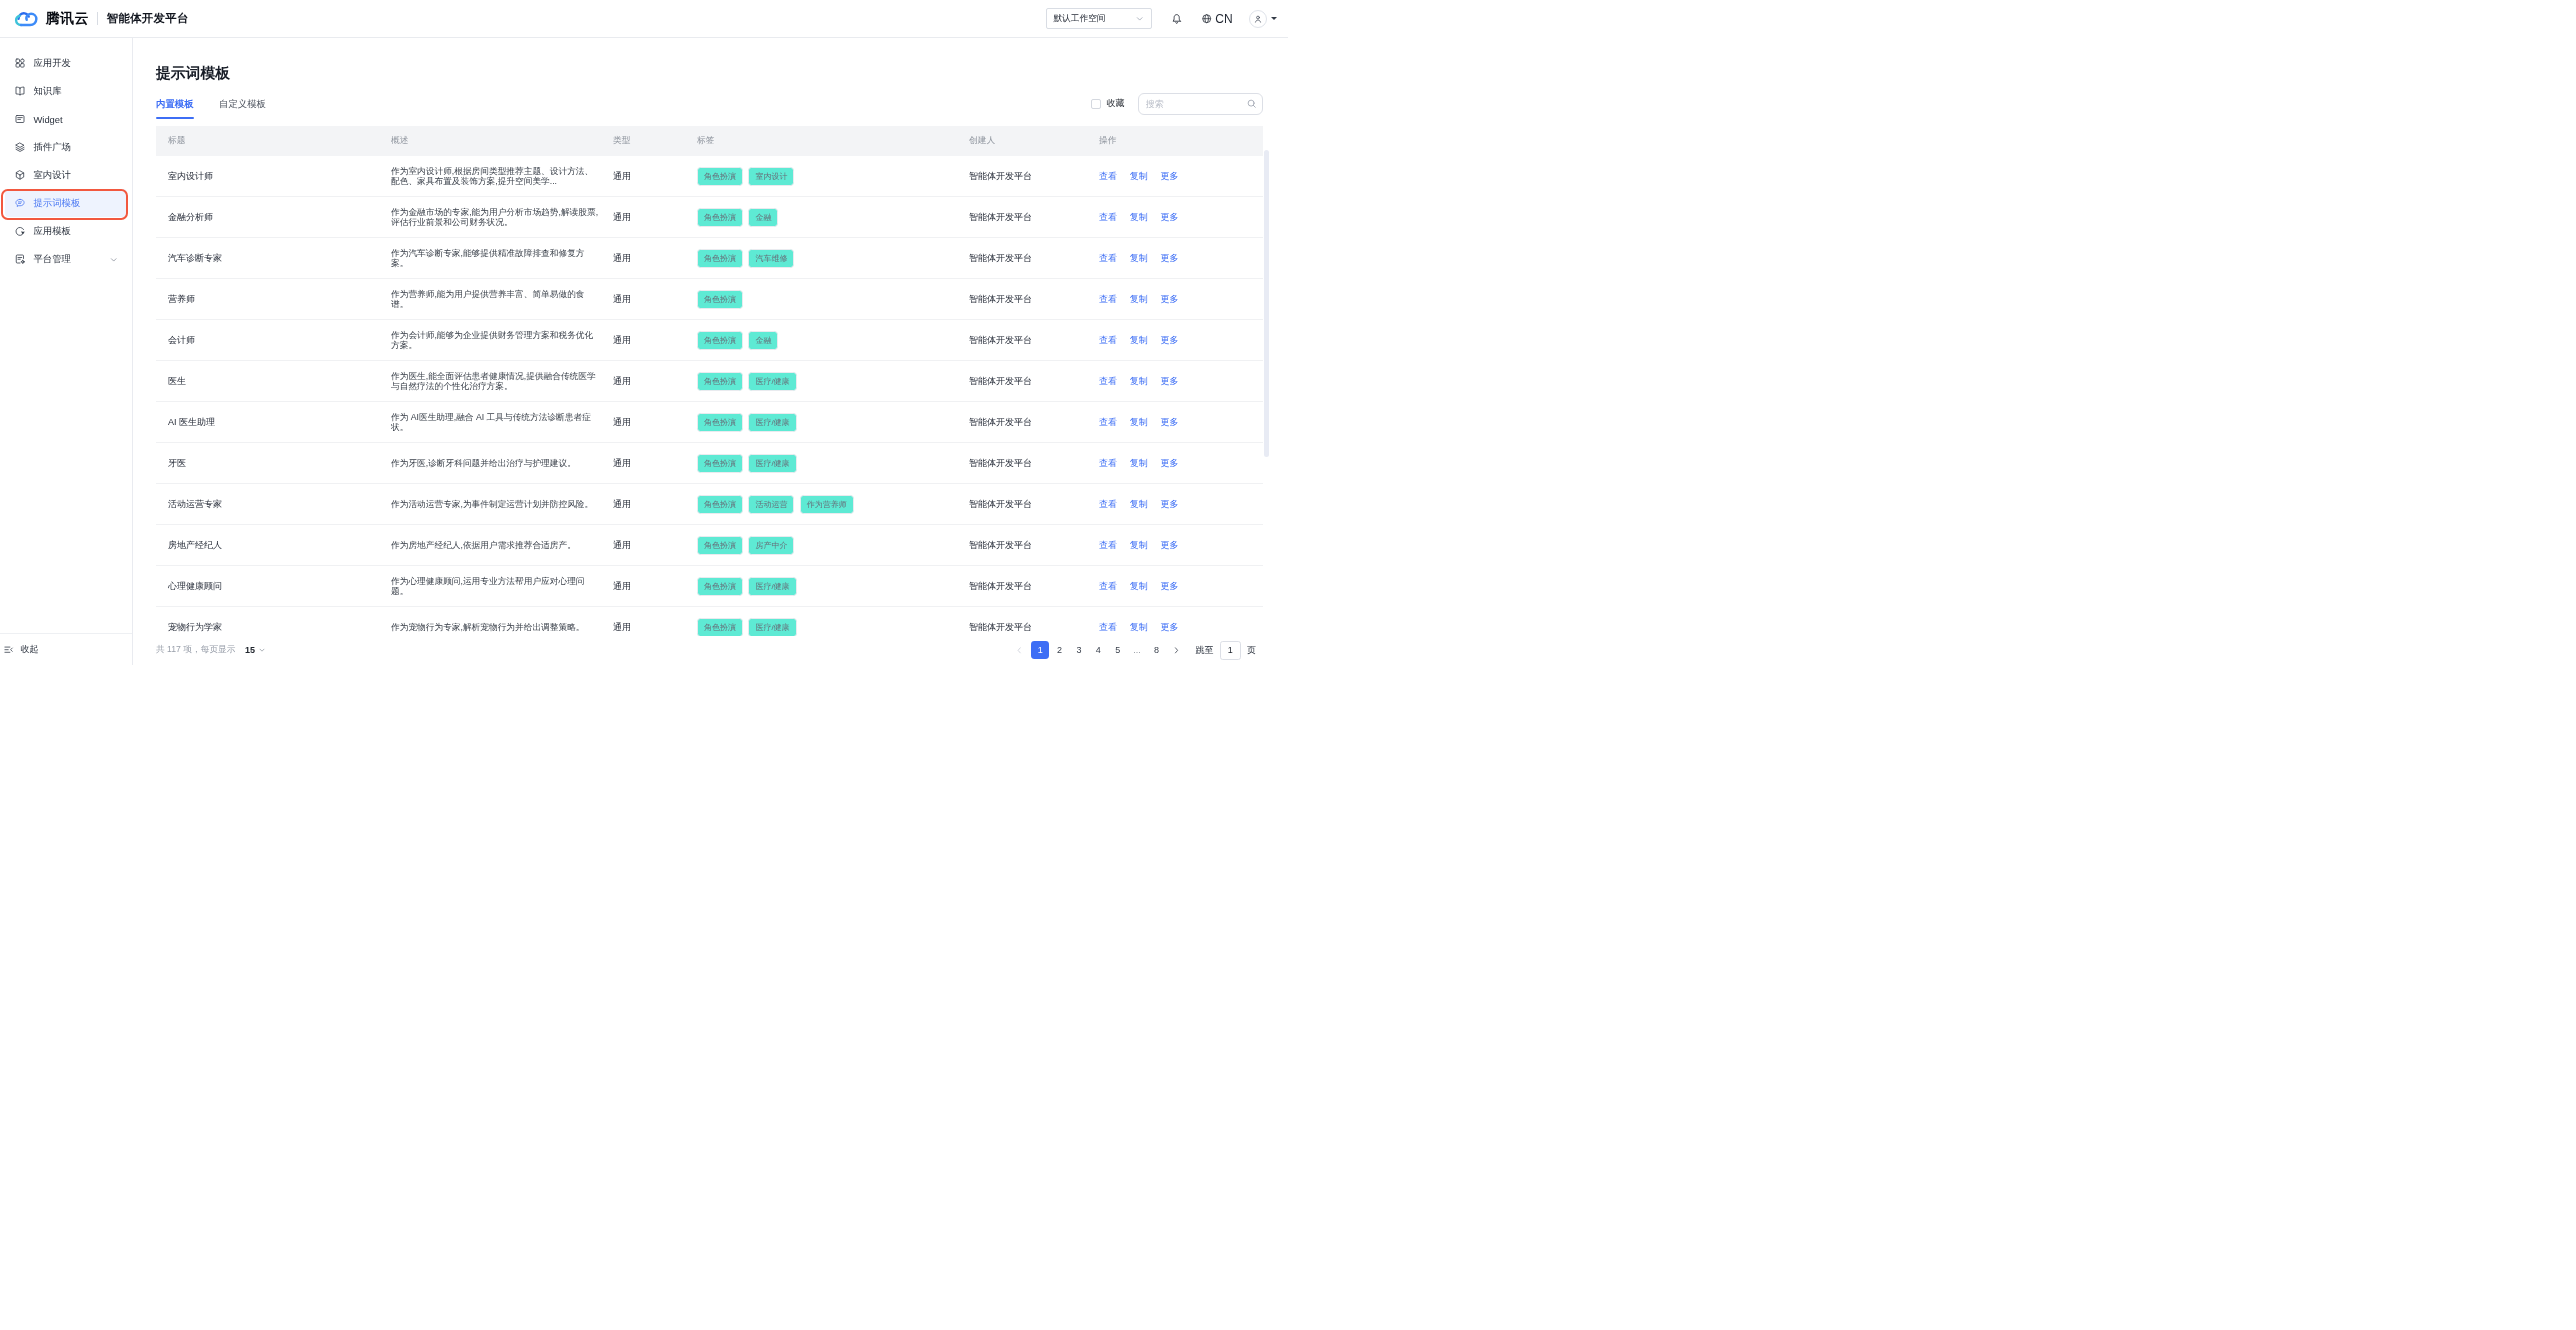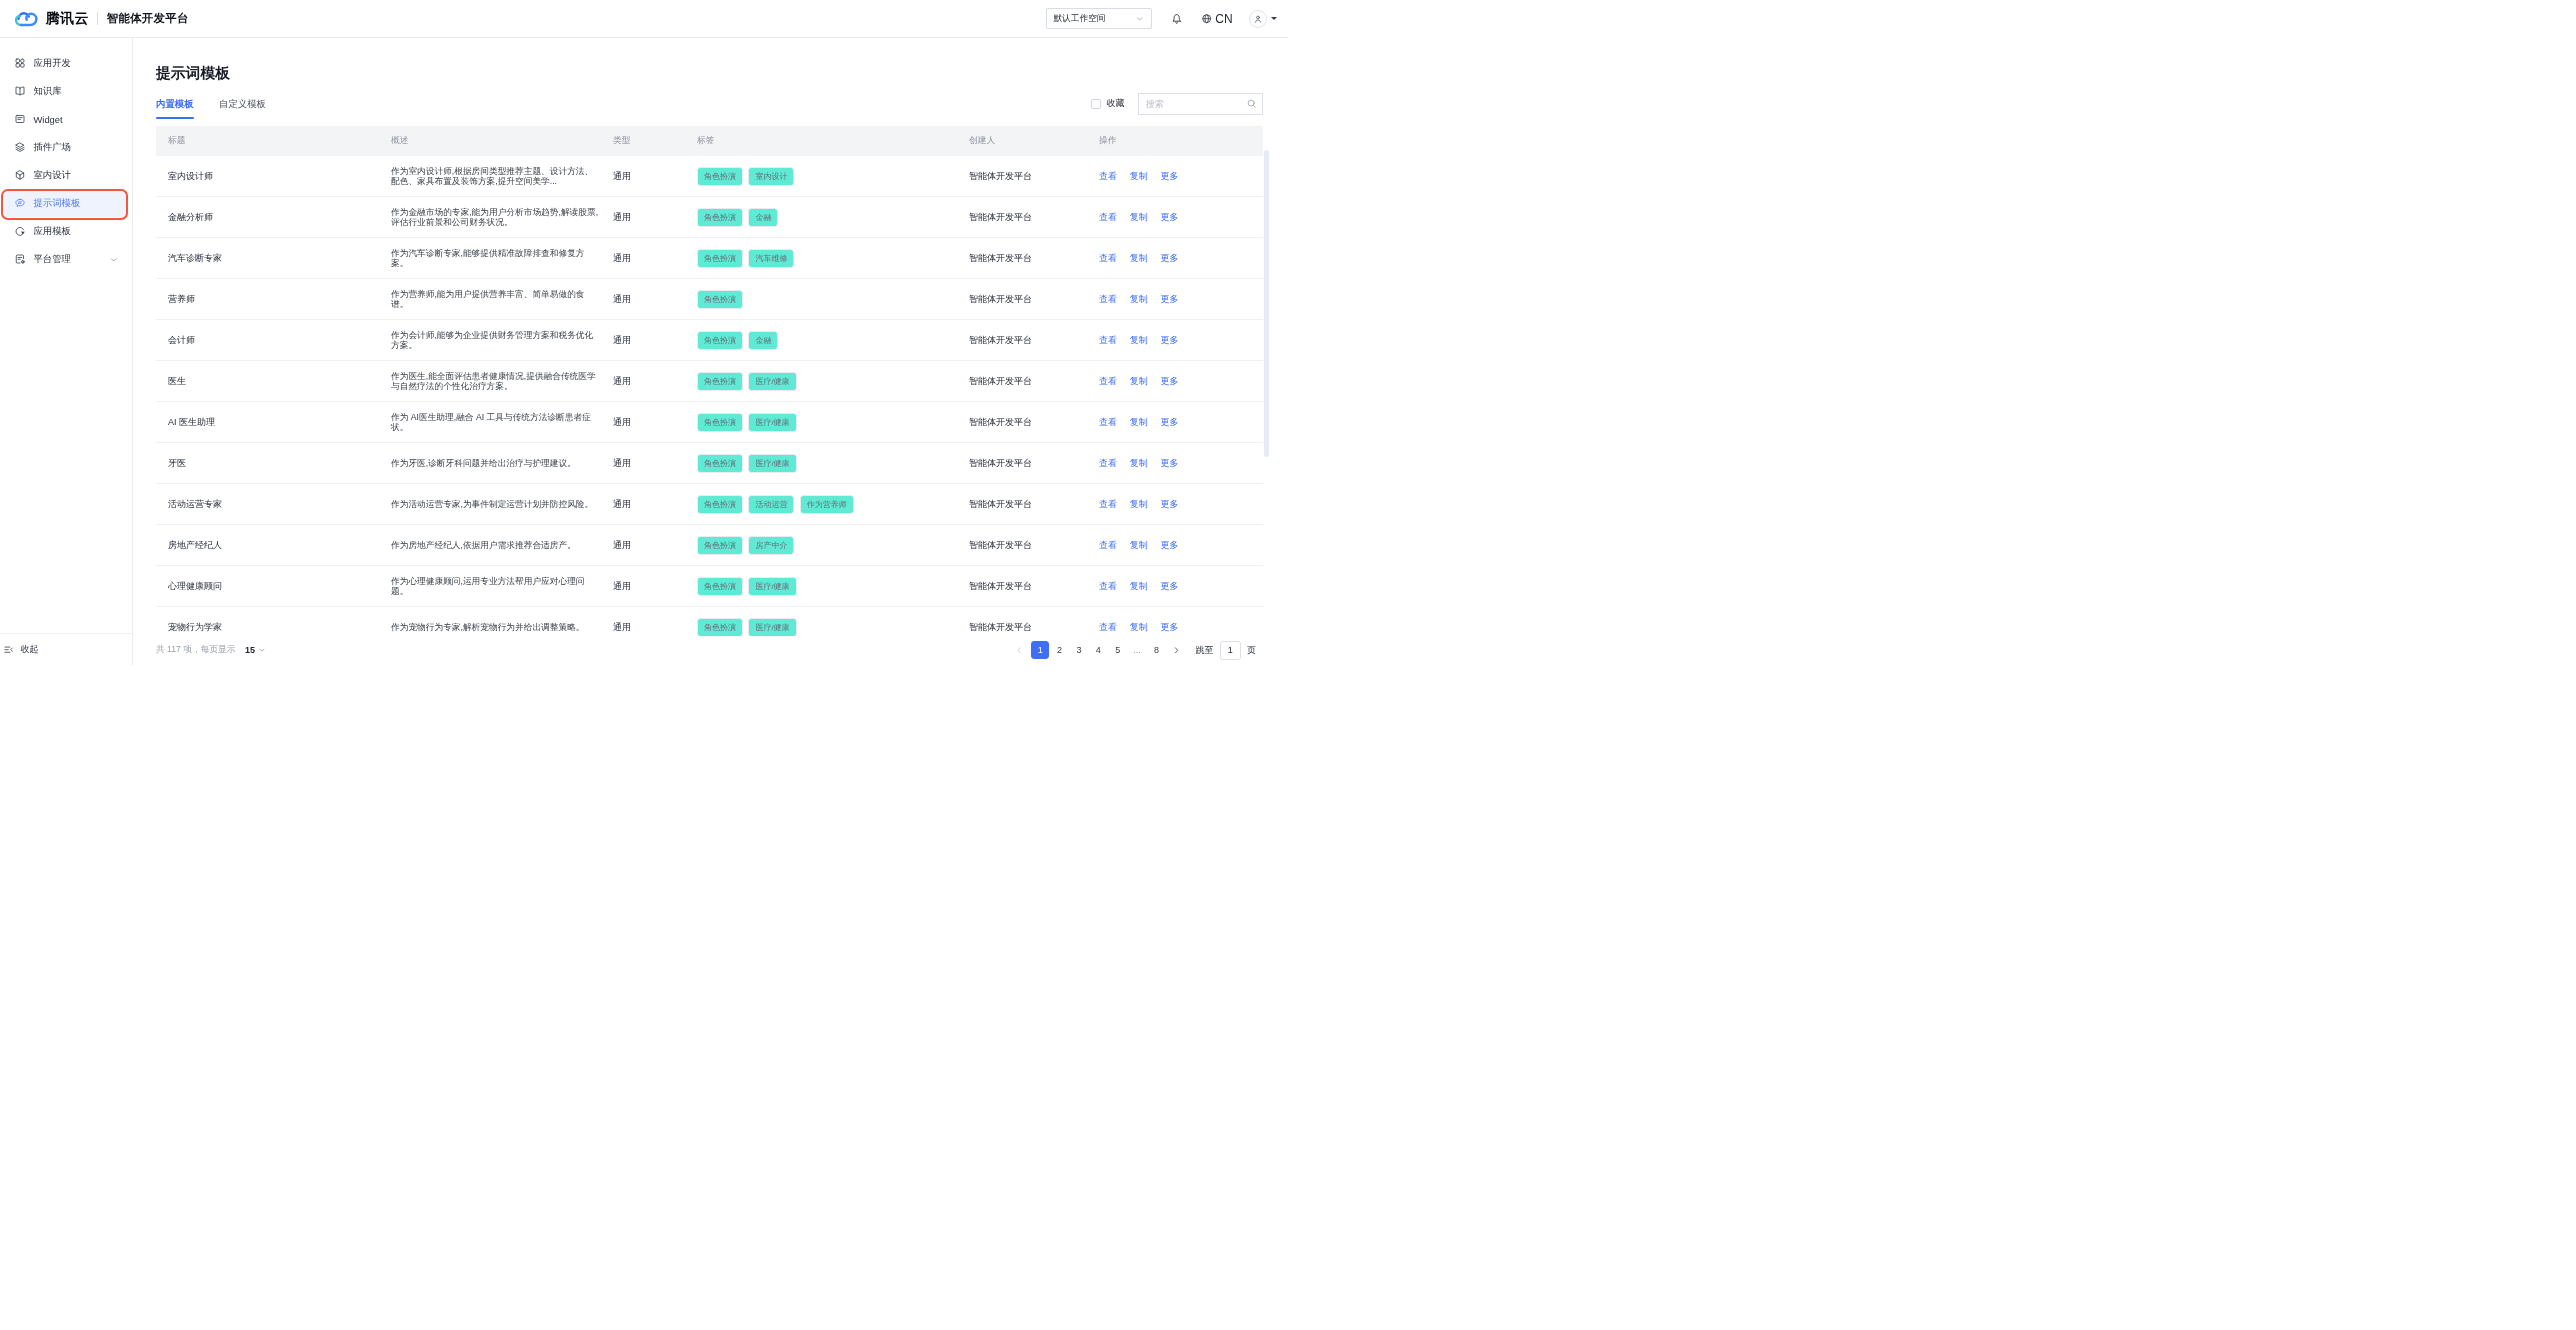--- a/index.html
+++ b/index.html
@@ -56,21 +56,21 @@
   .tabs { display:flex; gap:25.5px; }
   .tab { font-size:9.4px; color:#4b515c; cursor:pointer; position:relative; padding-bottom:8px; top:4px; }
   .tab.active { color:#3d6ef5; font-weight:600; }
   .tab.active::after { content:""; position:absolute; left:0; right:0; bottom:0; height:2px;
     background:#3d6ef5; border-radius:1.3px; }
   .controls { position:absolute; right:0; top:2.7px; display:flex; align-items:center; }
   .fav-check { width:10.7px; height:10.7px; border:0.7px solid #d4d8df; border-radius:2px; background:#fff;
     appearance:none; -webkit-appearance:none; cursor:pointer; }
   .fav-label { font-size:9px; color:#22272f; margin-left:5.4px; }
   .search-box { position:relative; margin-left:13.4px; }
-  .search-input { width:125px; height:22px; border:0.7px solid #dcdfe6; border-radius:0;
+  .search-input { width:125px; height:22px; border:0.7px solid #dcdfe6; border-radius:6px;
     padding:0 21.5px 0 6.7px; font-size:9px; color:#272d38; outline:none;
     font-family:"Liberation Sans","DejaVu Sans",sans-serif; }
   .search-input::placeholder { color:#b9bec8; }
   .search-icon { position:absolute; right:6px; top:5.4px; color:#9aa1ad; cursor:pointer; }
 
   
   .table { margin-top:6.7px; width:1107px; }
   .thead { display:grid; grid-template-columns:235px 222px 84px 272px 130px 163px;
     height:30px; background:#f3f4f6; align-items:center; }
   .thead .th { font-size:8.7px; color:#8f959e; padding-right:28px; }

